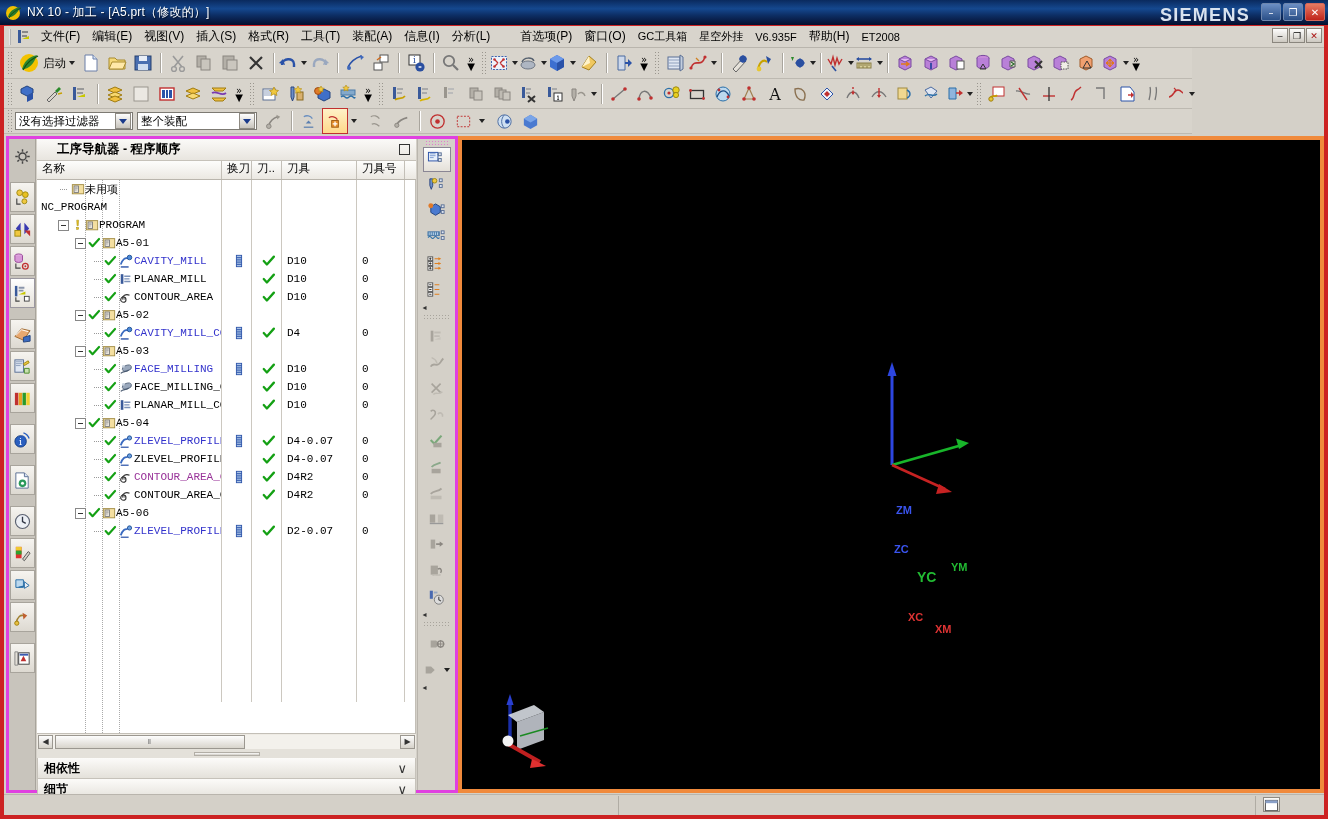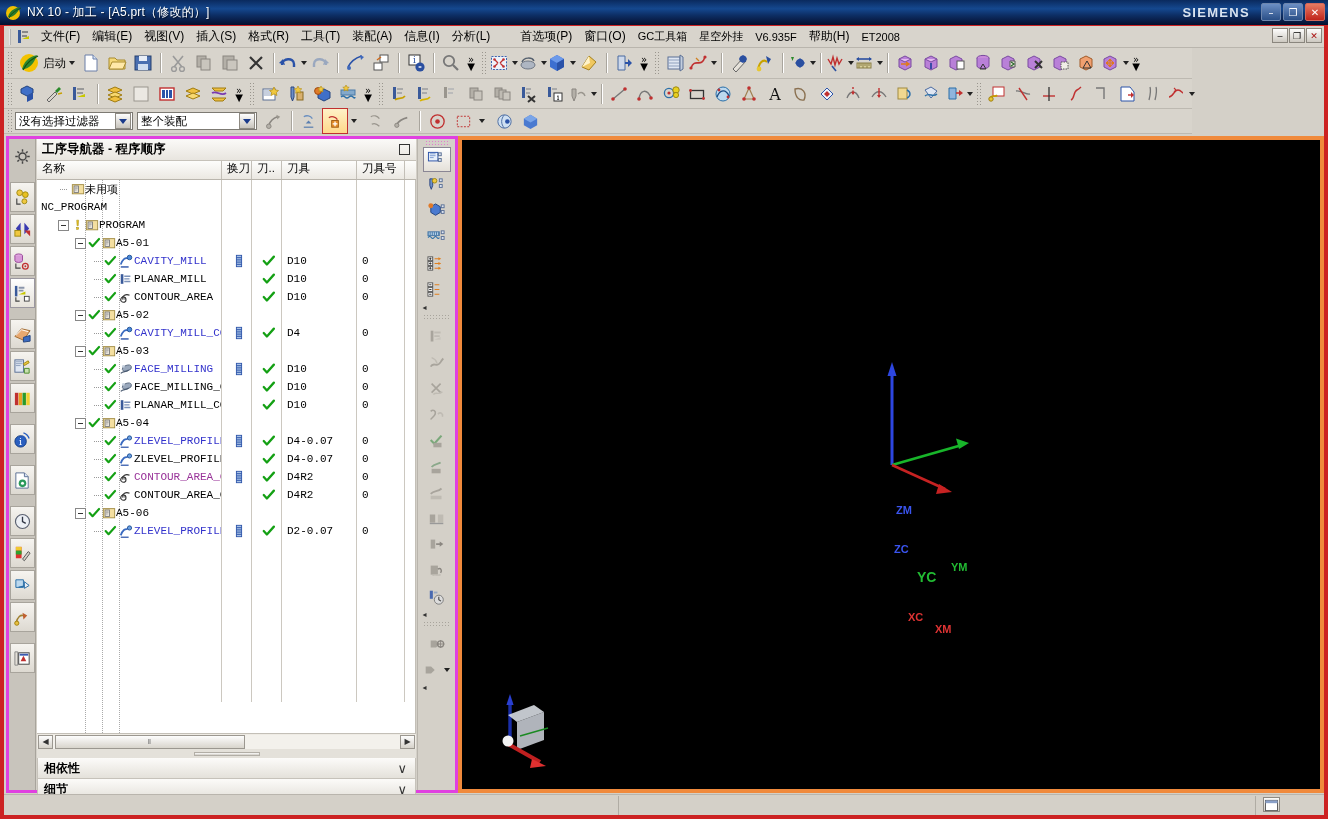--- a/index.html
+++ b/index.html
@@ -26,21 +26,21 @@
     width: 18px; height: 16px; margin-left: 5px; margin-right: 4px;
     position: relative;
   }
   .title-text {
     color: #ffffff; font-size: 12px; letter-spacing: 0.2px;
     text-shadow: 1px 1px 1px rgba(0,0,0,0.6);
     white-space: nowrap;
   }
   .siemens-logo {
     position: absolute; right: 78px; top: 5px;
-    color: #d8e2ef; font-size: 13px; font-weight: bold;
+    color: #d8e2ef; font-size: 18px; font-weight: bold;
     letter-spacing: 1.3px;
   }
   .win-btns { position: absolute; right: 3px; top: 3px; display: flex; gap: 2px; }
   .win-btn {
     width: 20px; height: 18px; border: 1px solid #6d86ad;
     display: flex; align-items: center; justify-content: center;
     font-size: 10px; color: #fff; font-family: "DejaVu Sans", sans-serif;
     background: linear-gradient(to bottom, #6c8fc4, #2a4f87);
     border-radius: 2px;
   }
@@ -156,21 +156,21 @@
   .res-gap { height: 9px; flex: none; }
 
   
   .navigator {
     position: absolute; left: 28px; top: 0px; width: 379px; height: 651px;
     background: #f0eee8;
   }
   .nav-title {
     height: 22px; display: flex; align-items: center;
     background: linear-gradient(to bottom,#fbfaf8,#e8e5df);
-    padding-left: 5px; border-bottom: 1px solid #c6c2ba;
+    padding-left: 20px; border-bottom: 1px solid #c6c2ba;
   }
   .nav-title .t { font-size: 12.5px; font-weight: bold; color: #000; }
   .nav-title .maxbox {
     margin-left: auto; margin-right: 6px; width: 11px; height: 11px;
     border: 1.5px solid #333;
   }
   .nav-cols {
     display: flex; height: 19px; background: linear-gradient(to bottom,#fdfdfc,#ebe8e2);
     border-bottom: 1px solid #b9b5ad;
   }

